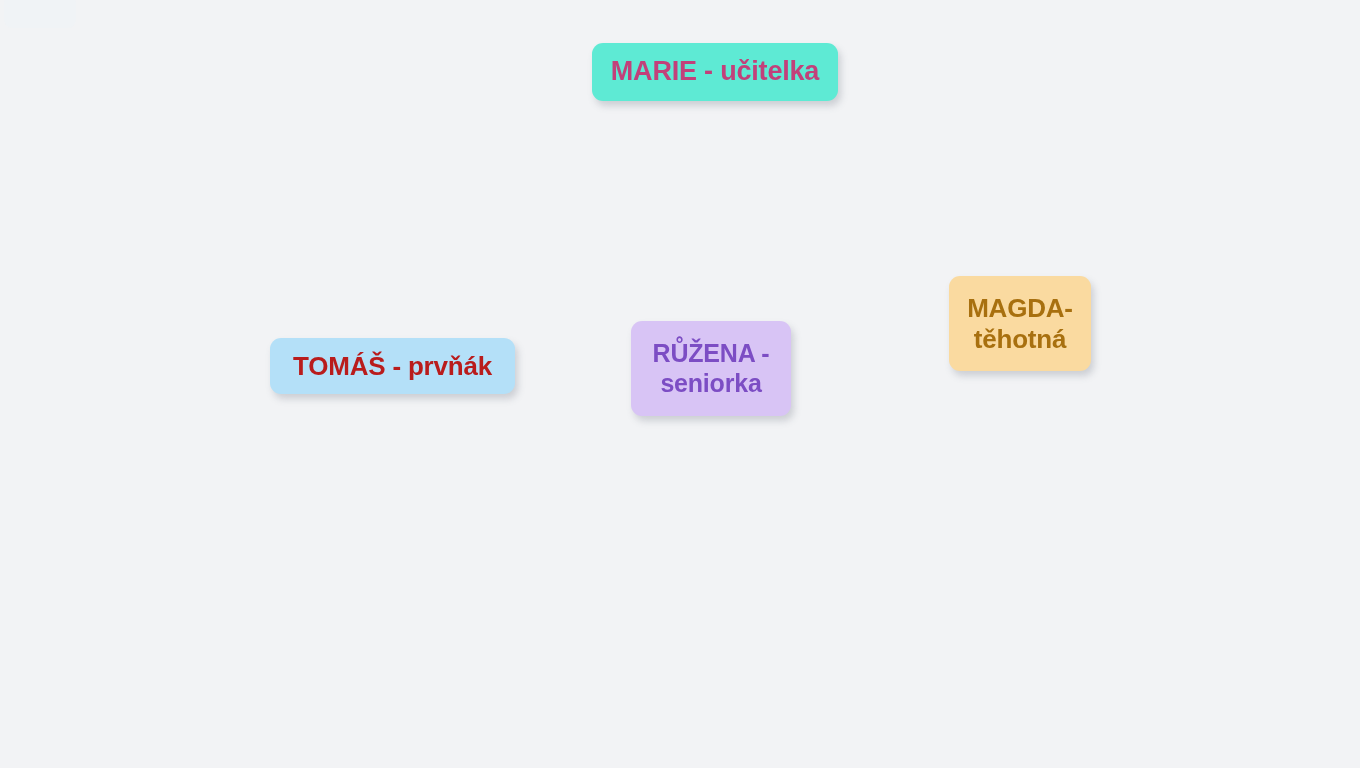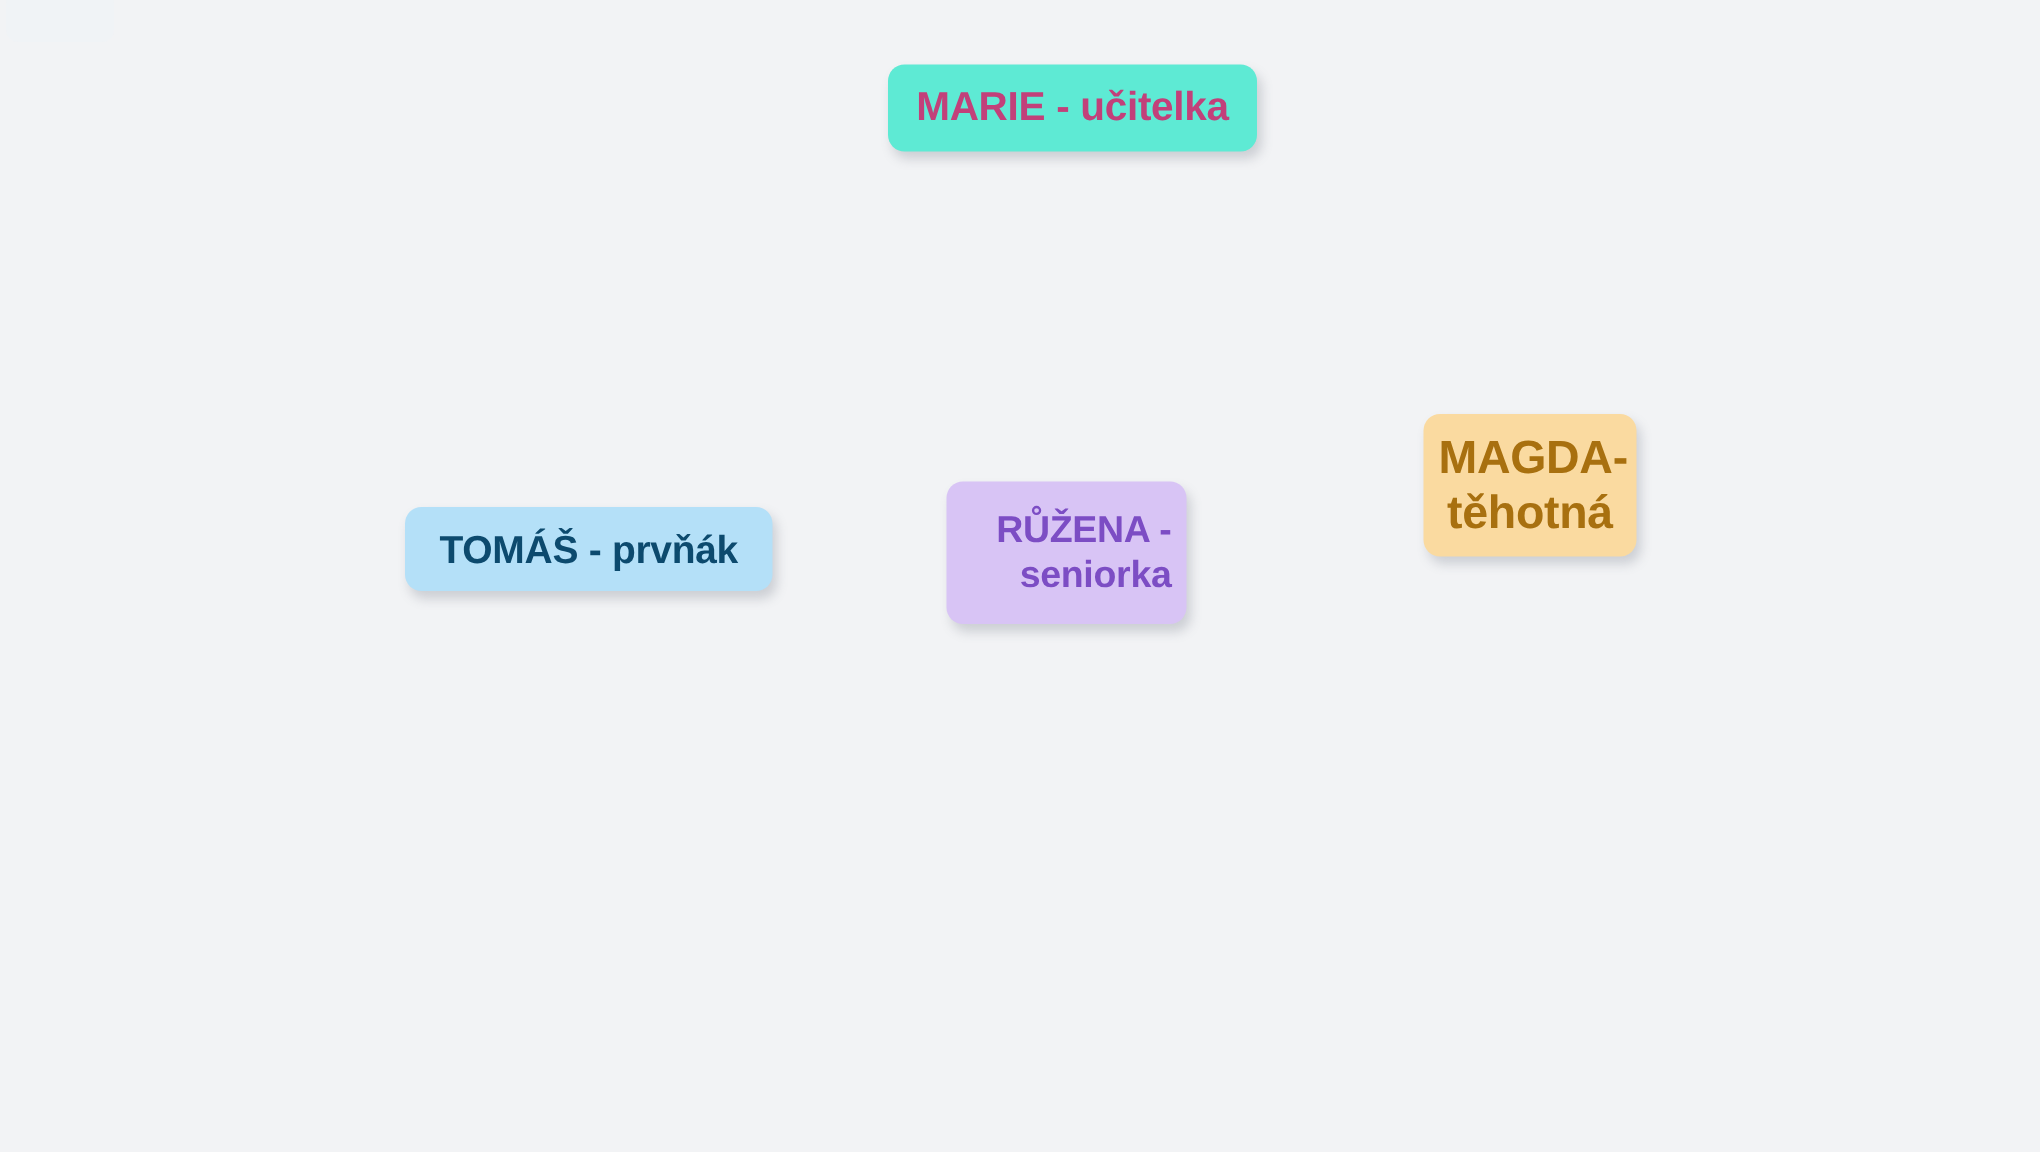--- a/index.html
+++ b/index.html
@@ -64,45 +64,44 @@
   }
   #card-tomas {
     left: 270px;  top: 338px;
     width: 245px; height: 56px;
     font-size: 26px;
   }
   #card-ruzena {
     left: 631px;  top: 321px;
     width: 160px; height: 95px;
     font-size: 25px;
-    text-align: right;
   }
   #card-magda {
     left: 949px;  top: 276px;
     width: 142px; height: 95px;
-    font-size: 31px;
+    font-size: 26px;
   }
   #card-david {
     left: 635px;  top: 632px;
     width: 168px; height: 97px;
     font-size: 25px;
   }
 </style>
 </head>
 <body>
 
 <div id="canvas" style="background: rgb(242, 243, 245);">
 
   <div class="corner-ghost"></div>
 
   <div class="card" id="card-marie" style="background: #5eead4; color: rgb(194, 64, 122);">
     <span class="card-text">MARIE - učitelka</span>
   </div>
 
-  <div class="card" id="card-tomas" style="background: rgb(180, 224, 248); color: #0c4a6e;">
+  <div class="card" id="card-tomas" style="background: rgb(180, 224, 248); color: #b91c1c;">
     <span class="card-text">TOMÁŠ - prvňák</span>
   </div>
 
   <div class="card" id="card-ruzena" style="background: rgb(216, 196, 245); color: rgb(124, 77, 196);">
     <span class="card-text">RŮŽENA -
 seniorka</span>
   </div>
 
   <div class="card" id="card-magda" style="background: rgb(250, 218, 160); color: rgb(168, 112, 15);">
     <span class="card-text">MAGDA-

